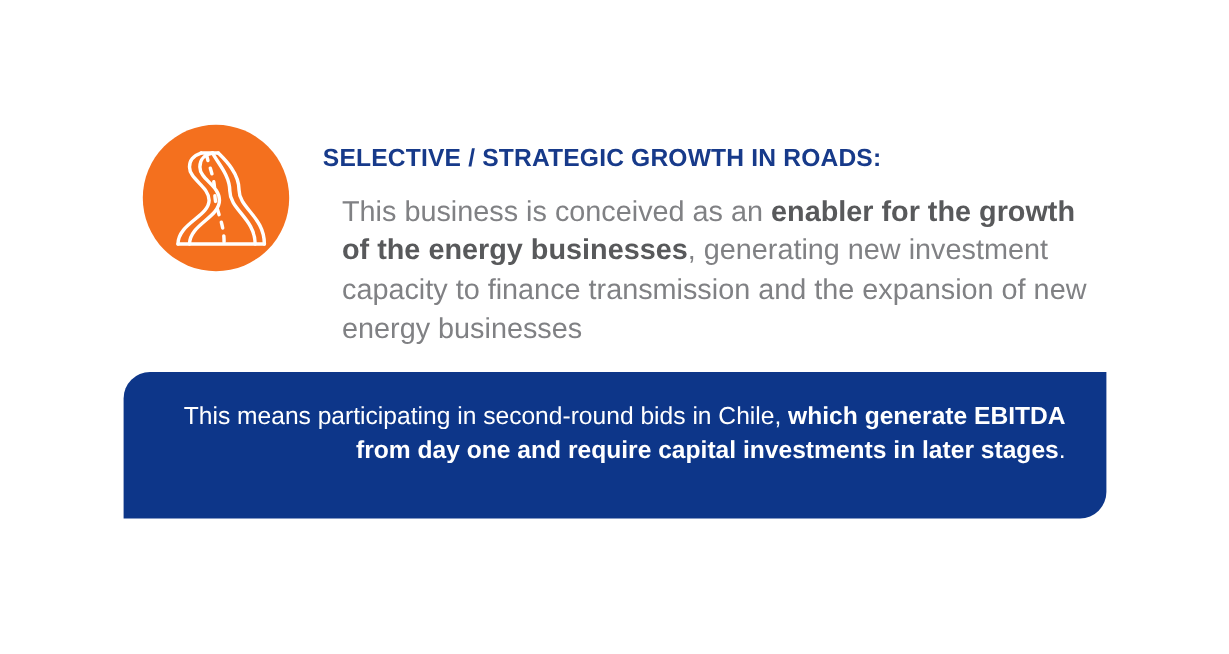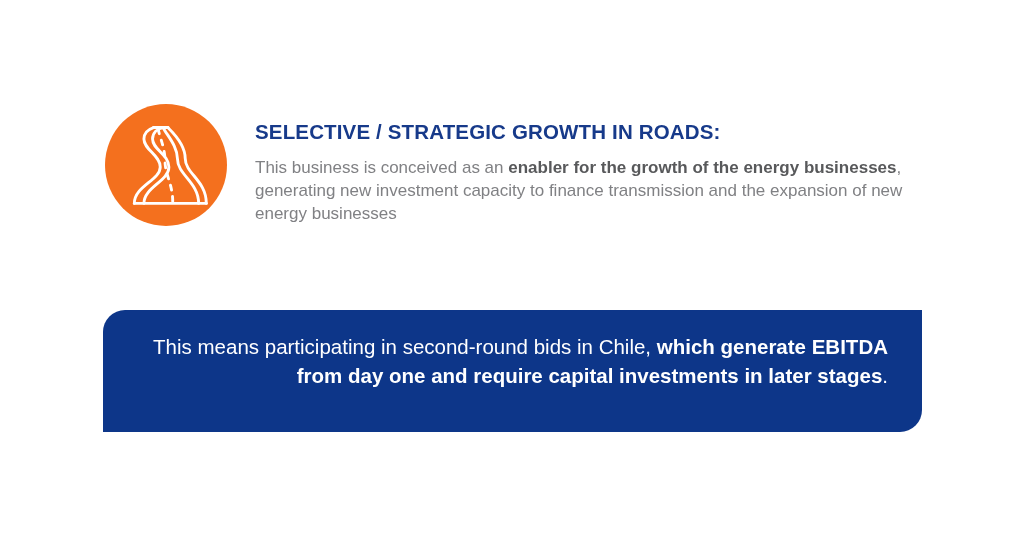--- a/index.html
+++ b/index.html
@@ -19,21 +19,21 @@
   .slide {
     position: relative;
     width: 1024px;
     height: 545px;
     background: #ffffff;
   }
 
   
   .top-block {
     position: absolute;
-    left: 105px;
+    left: 119px;
     top: 104px;
     width: 820px;
     display: flex;
     align-items: flex-start;
   }
 
   .icon-badge {
     flex: 0 0 auto;
     width: 122px;
     height: 122px;
@@ -62,23 +62,23 @@
     font-size: 20.5px;
     font-weight: bold;
     letter-spacing: 0.15px;
     margin: 0 0 11px 0;
     line-height: 1.2;
     white-space: nowrap;
   }
 
   .body-para {
     color: #808184;
-    font-size: 17px;
+    font-size: 24px;
     line-height: 1.37;
-    margin: 0;
+    margin: 16px;
     max-width: 660px;
     font-weight: normal;
   }
 
   .body-para b {
     color: #58595B;
     font-weight: bold;
   }
 
   

